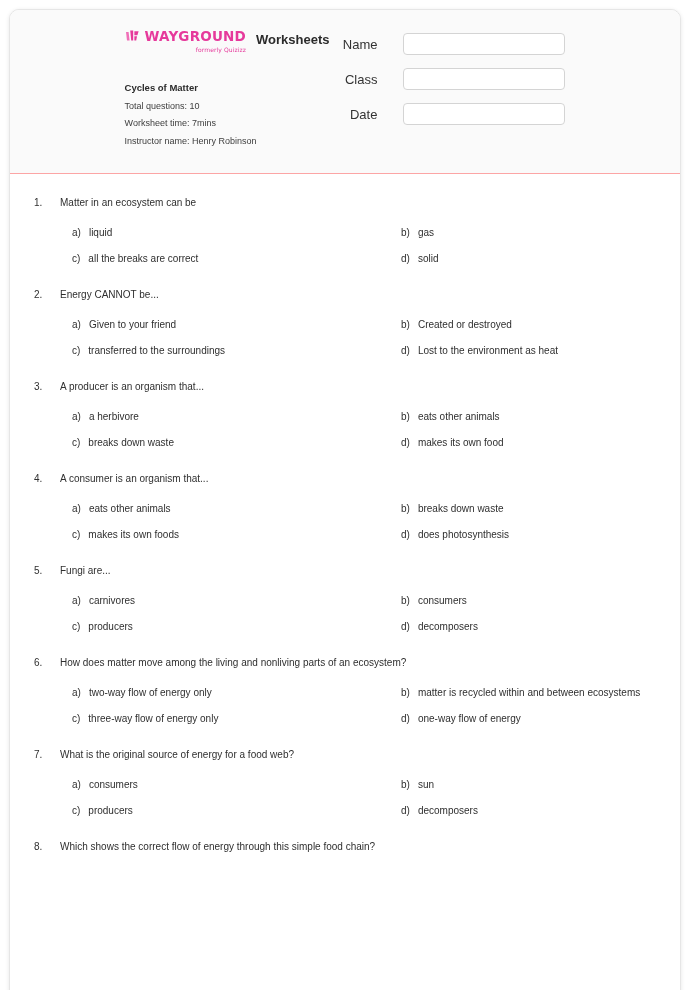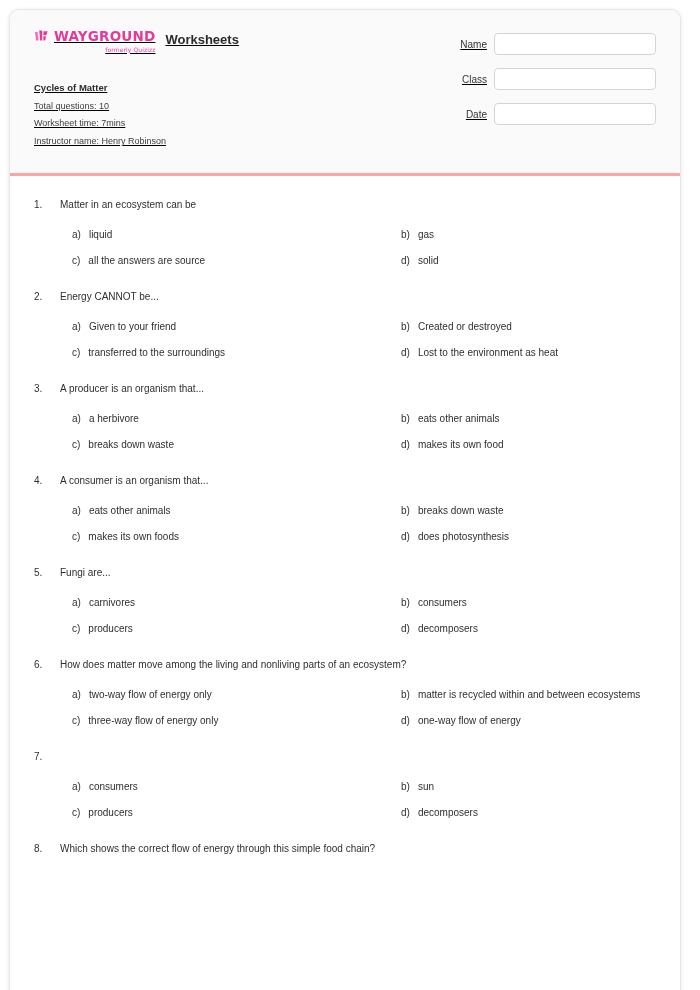--- a/index.html
+++ b/index.html
@@ -24,27 +24,26 @@
     background: #ffffff;
     border: 1px solid #e6e6e6;
     border-radius: 10px;
     box-shadow: 0 1px 4px rgba(0,0,0,0.10);
     overflow: hidden;
   }
 
   
   .header {
     background: #fafafa;
-    border-bottom: 3px solid #fca5a5;
+    border-bottom: 1px solid #fca5a5;
     padding: 16px 24px 18px 24px;
     display: flex;
-    justify-content: space-between;
+    justify-content: center;
     align-items: flex-start;
     min-height: 143px;
-    text-decoration: underline;
   }
 
   .header-left { padding-top: 4px; }
 
   .brand-row {
     display: flex;
     align-items: flex-start;
     gap: 10px;
   }
   .logo-block { position: relative; }
@@ -101,23 +100,23 @@
     width: 236px;
   }
   .field-row {
     display: flex;
     align-items: center;
     justify-content: flex-end;
     margin-bottom: 13px;
   }
   .field-row:last-child { margin-bottom: 0; }
   .field-label {
-    font-size: 10px;
+    font-size: 13px;
     color: #333333;
-    margin-right: 7px;
+    margin-right: 26px;
     text-align: right;
     white-space: nowrap;
   }
   .field-input {
     width: 162px;
     height: 22px;
     border: 1px solid #d4d4d4;
     border-radius: 4px;
     background: #ffffff;
     font-size: 10px;
@@ -238,21 +237,21 @@
               <span>liquid</span>
             </div>
             <div class="opt opt-b">
               <span class="opt-letter">b)</span>
               <span>gas</span>
             </div>
           </div>
           <div class="opt-row">
             <div class="opt opt-c">
               <span class="opt-letter">c)</span>
-              <span>all the answers are source</span>
+              <span>all the breaks are correct</span>
             </div>
             <div class="opt opt-d">
               <span class="opt-letter">d)</span>
               <span>solid</span>
             </div>
           </div>
         </div>
       </div>
       <div class="question">
         <div class="q-head">
@@ -390,20 +389,21 @@
             <div class="opt opt-d">
               <span class="opt-letter">d)</span>
               <span>one-way flow of energy</span>
             </div>
           </div>
         </div>
       </div>
       <div class="question">
         <div class="q-head">
           <div class="q-num">7.</div>
+          <div class="q-text">What is the original source of energy for a food web?</div>
         </div>
         <div class="options">
           <div class="opt-row">
             <div class="opt opt-a">
               <span class="opt-letter">a)</span>
               <span>consumers</span>
             </div>
             <div class="opt opt-b">
               <span class="opt-letter">b)</span>
               <span>sun</span>

